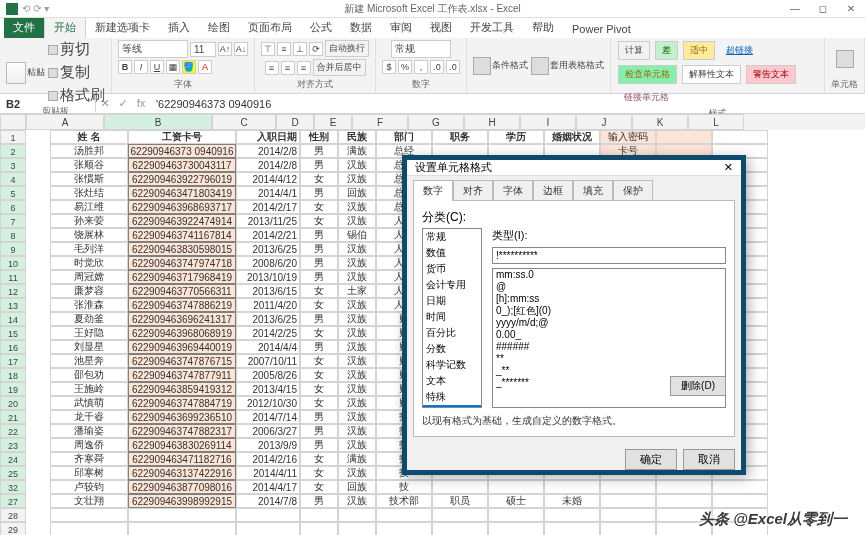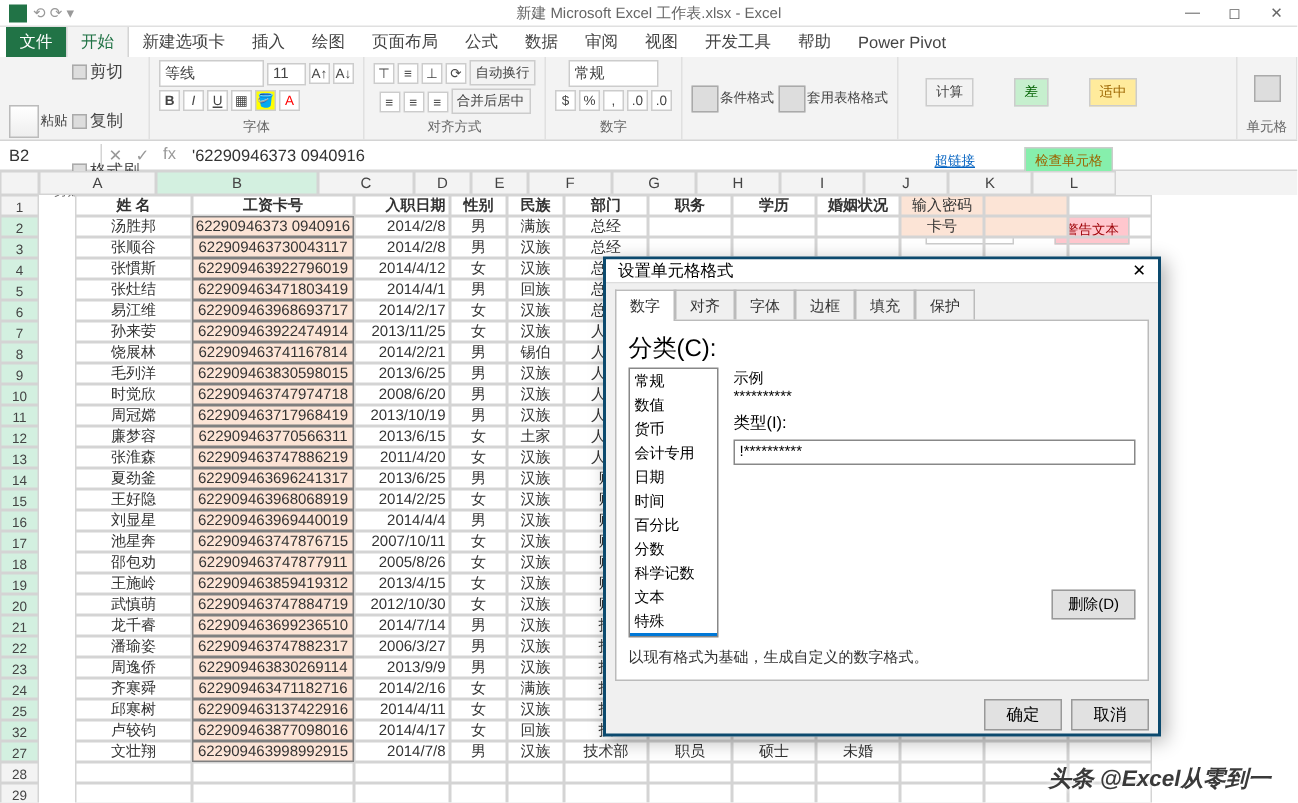--- a/index.html
+++ b/index.html
@@ -18,38 +18,38 @@
 .ribbon-tab.file { background: #217346; color: #fff; }
 .ribbon-tab.active { background: #f3f3f3; border: 1px solid #d4d4d4; border-bottom: none; color: #217346; text-align: center; }
 
 
 .ribbon { height: 56px; background: #f3f3f3; border-bottom: 1px solid #d4d4d4; display: flex; font-size: 9px; color: #444; }
 .ribbon-group { border-right: 1px solid #e0e0e0; padding: 2px 6px; display: flex; flex-direction: column; justify-content: space-between; align-items: center; }
 .ribbon-group-label { font-size: 9px; color: #666; text-align: center; }
 .rg-top { display: flex; gap: 3px; align-items:center; flex:1;}
 .paste-btn { display:flex; flex-direction:row; align-items:center; gap:1px; }
 .paste-icon { width:20px; height:22px; background:linear-gradient(#fff,#eee); border:1px solid #bbb; position:relative;}
-.clip-col { display:flex; flex-direction:column; gap:18px; font-size:11px; color:#444;}
+.clip-col { display:flex; flex-direction:column; gap:4px; font-size:15px; color:#444;}
 .clip-col span{display:flex;align-items:center;gap:2px;}
 .mini-icon{width:10px;height:10px;background:#ddd;border:1px solid #aaa;}
 .font-row{display:flex;gap:2px;align-items:center;}
 .font-sel{border:1px solid #ccc;background:#fff;padding:1px 3px;font-size:10px;}
 .btn-sq{width:14px;height:14px;border:1px solid #ccc;background:#fff;display:inline-flex;align-items:center;justify-content:center;font-size:9px;}
-.style-box{padding:2px 6px;border:1px solid #ccc;font-size:9px;margin:12px;}
+.style-box{padding:2px 6px;border:1px solid #ccc;font-size:9px;margin:1px;}
 .style-compute{background:#f2f2f2;}
 .style-check{background:#86efac;color:#9c6500;}
 .style-explain{background:#fff;border:1px solid #ccc;}
 .style-warn{background:#ffc7ce;color:#9c0006;}
 .style-moderate{background:#ffeb9c;color:#9c6500;}
 .style-link{color:#0563c1;text-decoration:underline;border:none;}
 .style-linked{color:#954f72;border:none;}
 
 
 .formula-bar { height: 20px; display: flex; align-items: center; border-bottom: 1px solid #d4d4d4; font-size: 11px; }
-.name-box { width: 68px; border-right: 1px solid #d4d4d4; padding: 2px 6px; color:#333;}
+.name-box { width: 96px; border-right: 1px solid #d4d4d4; padding: 2px 6px; color:#333;font-weight:bold;}
 .fx-btns{display:flex; color:#999;}
 .fx-btns span{width:18px;text-align:center;}
 .formula-input { flex: 1; padding: 2px 6px; color:#333;}
 
 
 .grid-wrap { position: relative; }
 .col-headers { display: flex; height: 16px; background: #f3f3f3; }
 .row-headers { position: absolute; left: 0; top: 16px; width: 26px; }
 .rh { height: 14px; background: #f3f3f3; border: 0.5px solid #d4d4d4; text-align: center; font-size: 9px; color: #444; line-height:14px;}
 .rh.sel { background:#d3f0e0; }
@@ -58,21 +58,21 @@
 .corner { width: 26px; height: 16px; background: #f3f3f3; border: 0.5px solid #d4d4d4; }
 .cells { position: absolute; left: 26px; top: 16px; }
 .row { display: flex; height: 14px; padding-left: 24px; }
 .cell { border: 0.5px solid #d4d4d4; font-size: 10px; padding: 0 2px; overflow: hidden; white-space: nowrap; display:flex;align-items:center;justify-content:center; color:#333;}
 .wA{width:78px;} .wB{width:108px;} .wC{width:64px;justify-content:flex-end;} .wD{width:38px;} .wE{width:38px;} .wF{width:56px;} .wG{width:56px;} .wH{width:56px;} .wI{width:56px;} .wJ{width:56px;} .wK{width:56px;} .wL{width:56px;}
 .hdr-cell{font-weight:bold;background:#fff;}
 .data-b{background:#fce4d6;border:0.5px solid #808080;}
 .pink{background:#fce4d6;}
 
 
-.dialog { position: absolute; left: 402px; top: 155px; width: 372px; height: 320px; background: #f0f0f0; border: 2px solid #0c4a6e; box-shadow: 3px 3px 12px rgba(0,0,0,0.3); font-size: 11px; display:flex;flex-direction:column;margin-top:16px;}
+.dialog { position: absolute; left: 402px; top: 155px; width: 344px; height: 320px; background: #f0f0f0; border: 5px solid #0c4a6e; box-shadow: 3px 3px 12px rgba(0,0,0,0.3); font-size: 11px; display:flex;flex-direction:column;}
 .dlg-title { height: 22px; background: #fff; display: flex; align-items: center; padding: 0 8px; justify-content: space-between; border-bottom:1px solid #ddd;}
 .dlg-tabs { display: flex; padding: 4px 6px 0; gap: 0; font-size: 10px; }
 .dlg-tab { padding: 3px 9px; background: #f0f0f0; border: 1px solid #bbb; border-bottom:none; color:#333;}
 .dlg-tab.active { background: #fff; position:relative; z-index:2;}
 .dlg-body { flex:1; background: #fff; margin: 0 6px 6px; border:1px solid #bbb; padding: 8px; position:relative; margin-top:-1px;}
 .dlg-cols{display:flex; gap:10px; height:180px;}
 .cat-list{width:60px; border:1px solid #888; background:#fff; font-size:10px; overflow:hidden;}
 .cat-item{padding:1px 3px;}
 .cat-item.sel{background:#0078d7;color:#fff;}
 .rcol{flex:1;display:flex;flex-direction:column;gap:4px;}
@@ -705,40 +705,55 @@
   </div>
   <div class="dlg-tabs">
     <div class="dlg-tab active">数字</div>
     <div class="dlg-tab">对齐</div>
     <div class="dlg-tab">字体</div>
     <div class="dlg-tab">边框</div>
     <div class="dlg-tab">填充</div>
     <div class="dlg-tab">保护</div>
   </div>
   <div class="dlg-body">
-    <div style="font-size:16px;margin-bottom:2px;">分类(C):</div>
+    <div style="font-size:12px;margin-bottom:2px;">分类(C):</div>
     <div class="dlg-cols">
       <div class="cat-list" id="catlist">
           <div class="cat-item">常规</div>
           <div class="cat-item">数值</div>
           <div class="cat-item">货币</div>
           <div class="cat-item">会计专用</div>
           <div class="cat-item">日期</div>
           <div class="cat-item">时间</div>
           <div class="cat-item">百分比</div>
           <div class="cat-item">分数</div>
           <div class="cat-item">科学记数</div>
           <div class="cat-item">文本</div>
           <div class="cat-item">特殊</div>
           <div class="cat-item sel">自定义</div>
         </div>
       <div class="rcol">
-        <div class="sample-box"><span>示例</span><br><span>**********</span></div>
         <div><span>类型(I):</span></div>
         <div class="type-box">!**********</div>
+        <div class="type-list" id="typelist">
+          <svg class="arrow-line" style="left:-44px;top:-28px;" viewBox="0 0 56 56">
+              <line x1="4" y1="52" x2="50" y2="6" stroke="red" stroke-width="1.5"></line>
+              <polygon points="50,6 44,8 47,12" fill="red"></polygon>
+            </svg>
+        <div class="type-item">mm:ss.0</div>
+            <div class="type-item">@</div>
+            <div class="type-item">[h]:mm:ss</div>
+            <div class="type-item">0_);[红色](0)</div>
+            <div class="type-item">yyyy/m/d;@</div>
+            <div class="type-item">0.00_</div>
+            <div class="type-item">######</div>
+            <div class="type-item">**</div>
+            <div class="type-item">_**</div>
+            <div class="type-item">_*******</div>
+          </div>
       </div>
     </div>
     <div class="dlg-hint">以现有格式为基础，生成自定义的数字格式。</div>
     <div class="del-btn">删除(D)</div>
   </div>
   <div class="dlg-btns">
     <div class="dlg-btn">确定</div>
     <div class="dlg-btn">取消</div>
   </div>
 </div>

